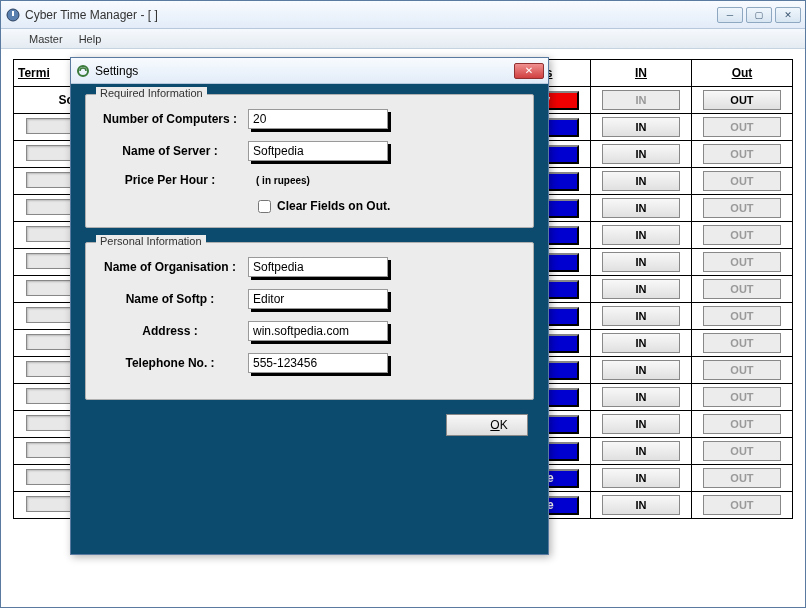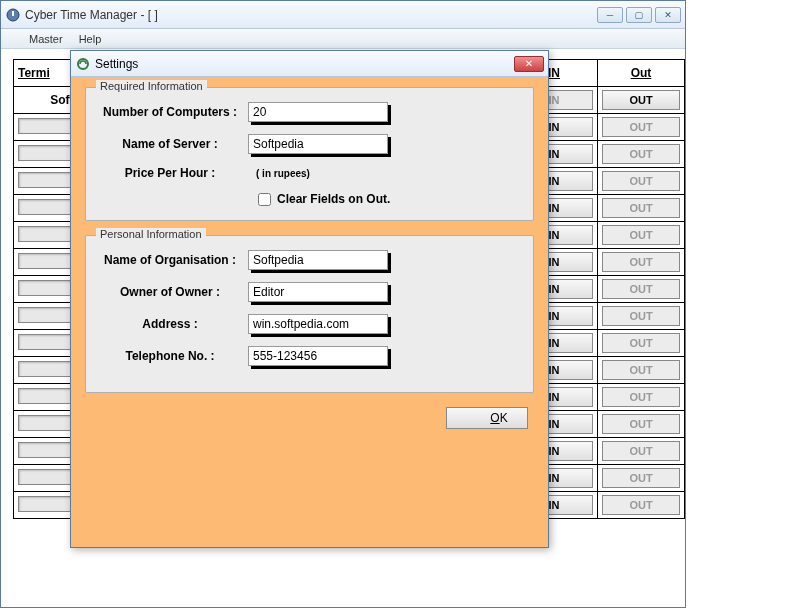--- a/index.html
+++ b/index.html
@@ -1,18 +1,18 @@
 <!DOCTYPE html>
 <html><head>
 <meta charset="utf-8">
 <style>
 * { box-sizing: border-box; margin: 0; padding: 0; }
 body { font-family: "Segoe UI", Tahoma, Arial, sans-serif; font-size: 11px; background: #fff; overflow: hidden; width: 808px; height: 610px; position: relative; }
 
-.window { border: 1px solid #5a7aa0; width: 686px; height: 608px; position: relative; background: #fff; }
+.window { border: 1px solid #5a7aa0; width: 806px; height: 608px; position: relative; background: #fff; }
 .titlebar { height: 28px; background: linear-gradient(#f8fbff,#e2ecf8); border-bottom: 1px solid #b8c8dc; display: flex; align-items: center; padding: 0 4px; }
 .titlebar .icon { width: 16px; height: 16px; margin-right: 4px; }
 .titlebar .title { flex: 1; color: #333; font-size: 12px; }
 .titlebar .winbtns { display: flex; gap: 3px; }
 .titlebar .winbtn { width: 26px; height: 16px; border: 1px solid #8fa8c2; border-radius: 2px; background: linear-gradient(#f0f6fc,#d8e6f2); display: flex; align-items: center; justify-content: center; font-size: 9px; color: #3a5570; cursor: pointer; }
 
 .menubar { height: 20px; background: linear-gradient(#f6f9fc,#e4ebf2); border-bottom: 1px solid #c5d2e0; display: flex; align-items: center; padding-left: 20px; }
 .menubar span { padding: 2px 8px; color: #333; cursor: pointer; }
 
 .content { position: relative; padding: 10px 12px; height: 558px; }
@@ -29,21 +29,21 @@
 .status { width: 72px; height: 19px; color: #fff; font-weight: bold; font-size: 12px; display: inline-flex; align-items: center; justify-content: center; border: 2px solid; border-color: #888 #000 #000 #888; }
 .status.idle { background: #0000d0; }
 .status.busy { background: #f00000; }
 
 .btn { width: 78px; height: 20px; background: linear-gradient(#f8f8f8,#e0e0e0); border: 1px solid #888; display: inline-flex; align-items: center; justify-content: center; font-weight: bold; font-size: 11px; cursor: pointer; }
 .btn.disabled { color: #999; background: #ececec; }
 
 .terminal-cell { font-weight: bold; font-size: 12px; text-align: left; padding-left: 6px; }
 
 
-.dialog { position: absolute; left: 69px; top: 49px; width: 479px; height: 498px; background: #fdba74; border: 1px solid #5a7aa0; box-shadow: 2px 2px 8px rgba(0,0,0,0.3); }
+.dialog { position: absolute; left: 69px; top: 56px; width: 479px; height: 498px; background: #0c4a6e; border: 1px solid #5a7aa0; box-shadow: 2px 2px 8px rgba(0,0,0,0.3); }
 .dialog .dlg-title { height: 26px; background: linear-gradient(#f8fbff,#e2ecf8); border-bottom: 1px solid #b8c8dc; display: flex; align-items: center; padding: 0 4px; }
 .dialog .dlg-title .dlg-icon { width: 16px; height: 16px; margin-right: 4px; }
 .dialog .dlg-title .dlg-txt { flex: 1; font-size: 12px; }
 .dialog .dlg-close { width: 30px; height: 16px; background: linear-gradient(#f09090,#d04040); border: 1px solid #903030; border-radius: 2px; display: flex; align-items: center; justify-content: center; color: #fff; font-size: 10px; cursor: pointer; }
 .dialog .dlg-body { padding: 10px 14px; }
 
 .groupbox { border: 1px solid #b0b0b0; border-radius: 2px; padding: 14px 12px 14px 12px; margin-bottom: 14px; position: relative; background: #ececec; }
 .groupbox .legend { position: absolute; top: -8px; left: 10px; background: #ececec; padding: 0 4px; font-size: 11px; color: #333; }
 
 .form-row { display: flex; align-items: center; margin-bottom: 12px; }
@@ -277,21 +277,21 @@
         </div>
       </div>
 
       <div class="groupbox">
         <div class="legend">Personal Information</div>
         <div class="form-row">
           <label>Name of Organisation :</label>
           <span class="inp-wrap"><input type="text" value="Softpedia" style=""></span>
         </div>
         <div class="form-row">
-          <label>Owner of Owner :</label>
+          <label>Name of Softp :</label>
           <span class="inp-wrap"><input type="text" value="Editor" style=""></span>
         </div>
         <div class="form-row">
           <label>Address  :</label>
           <span class="inp-wrap"><input type="text" value="win.softpedia.com" style=""></span>
         </div>
         <div class="form-row">
           <label>Telephone No. :</label>
           <span class="inp-wrap"><input type="text" value="555-123456" style=""></span>
         </div>

